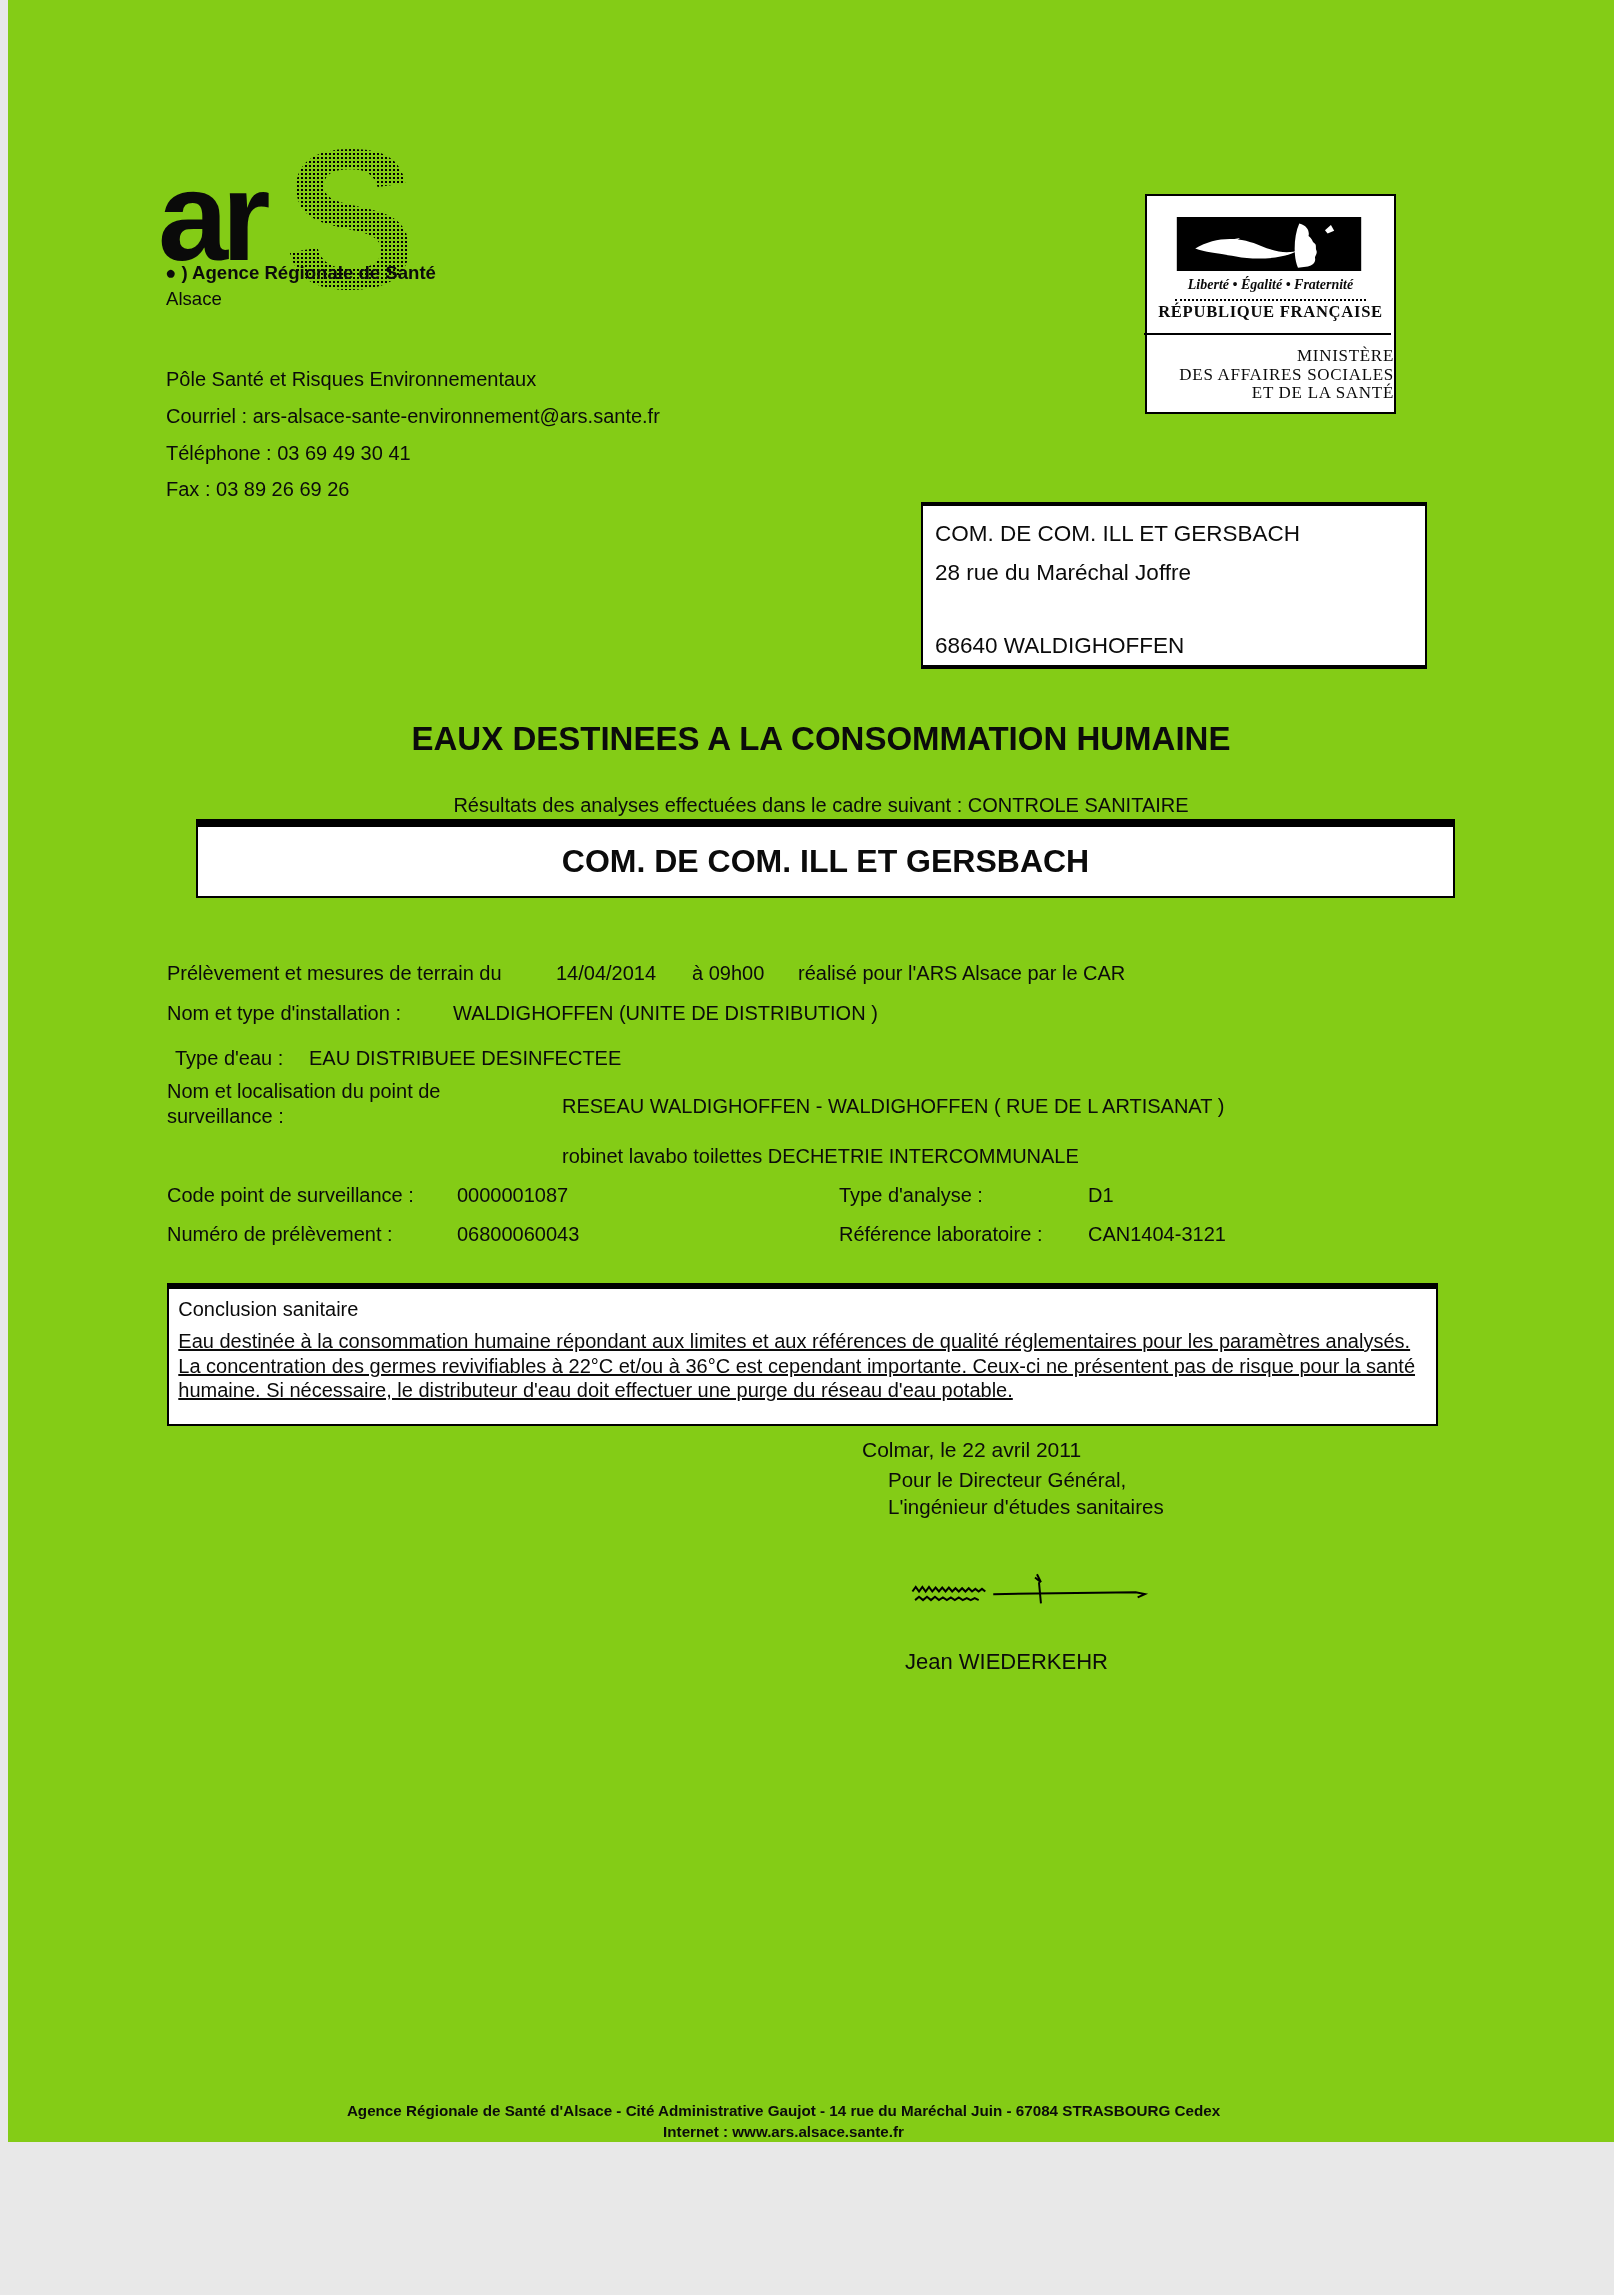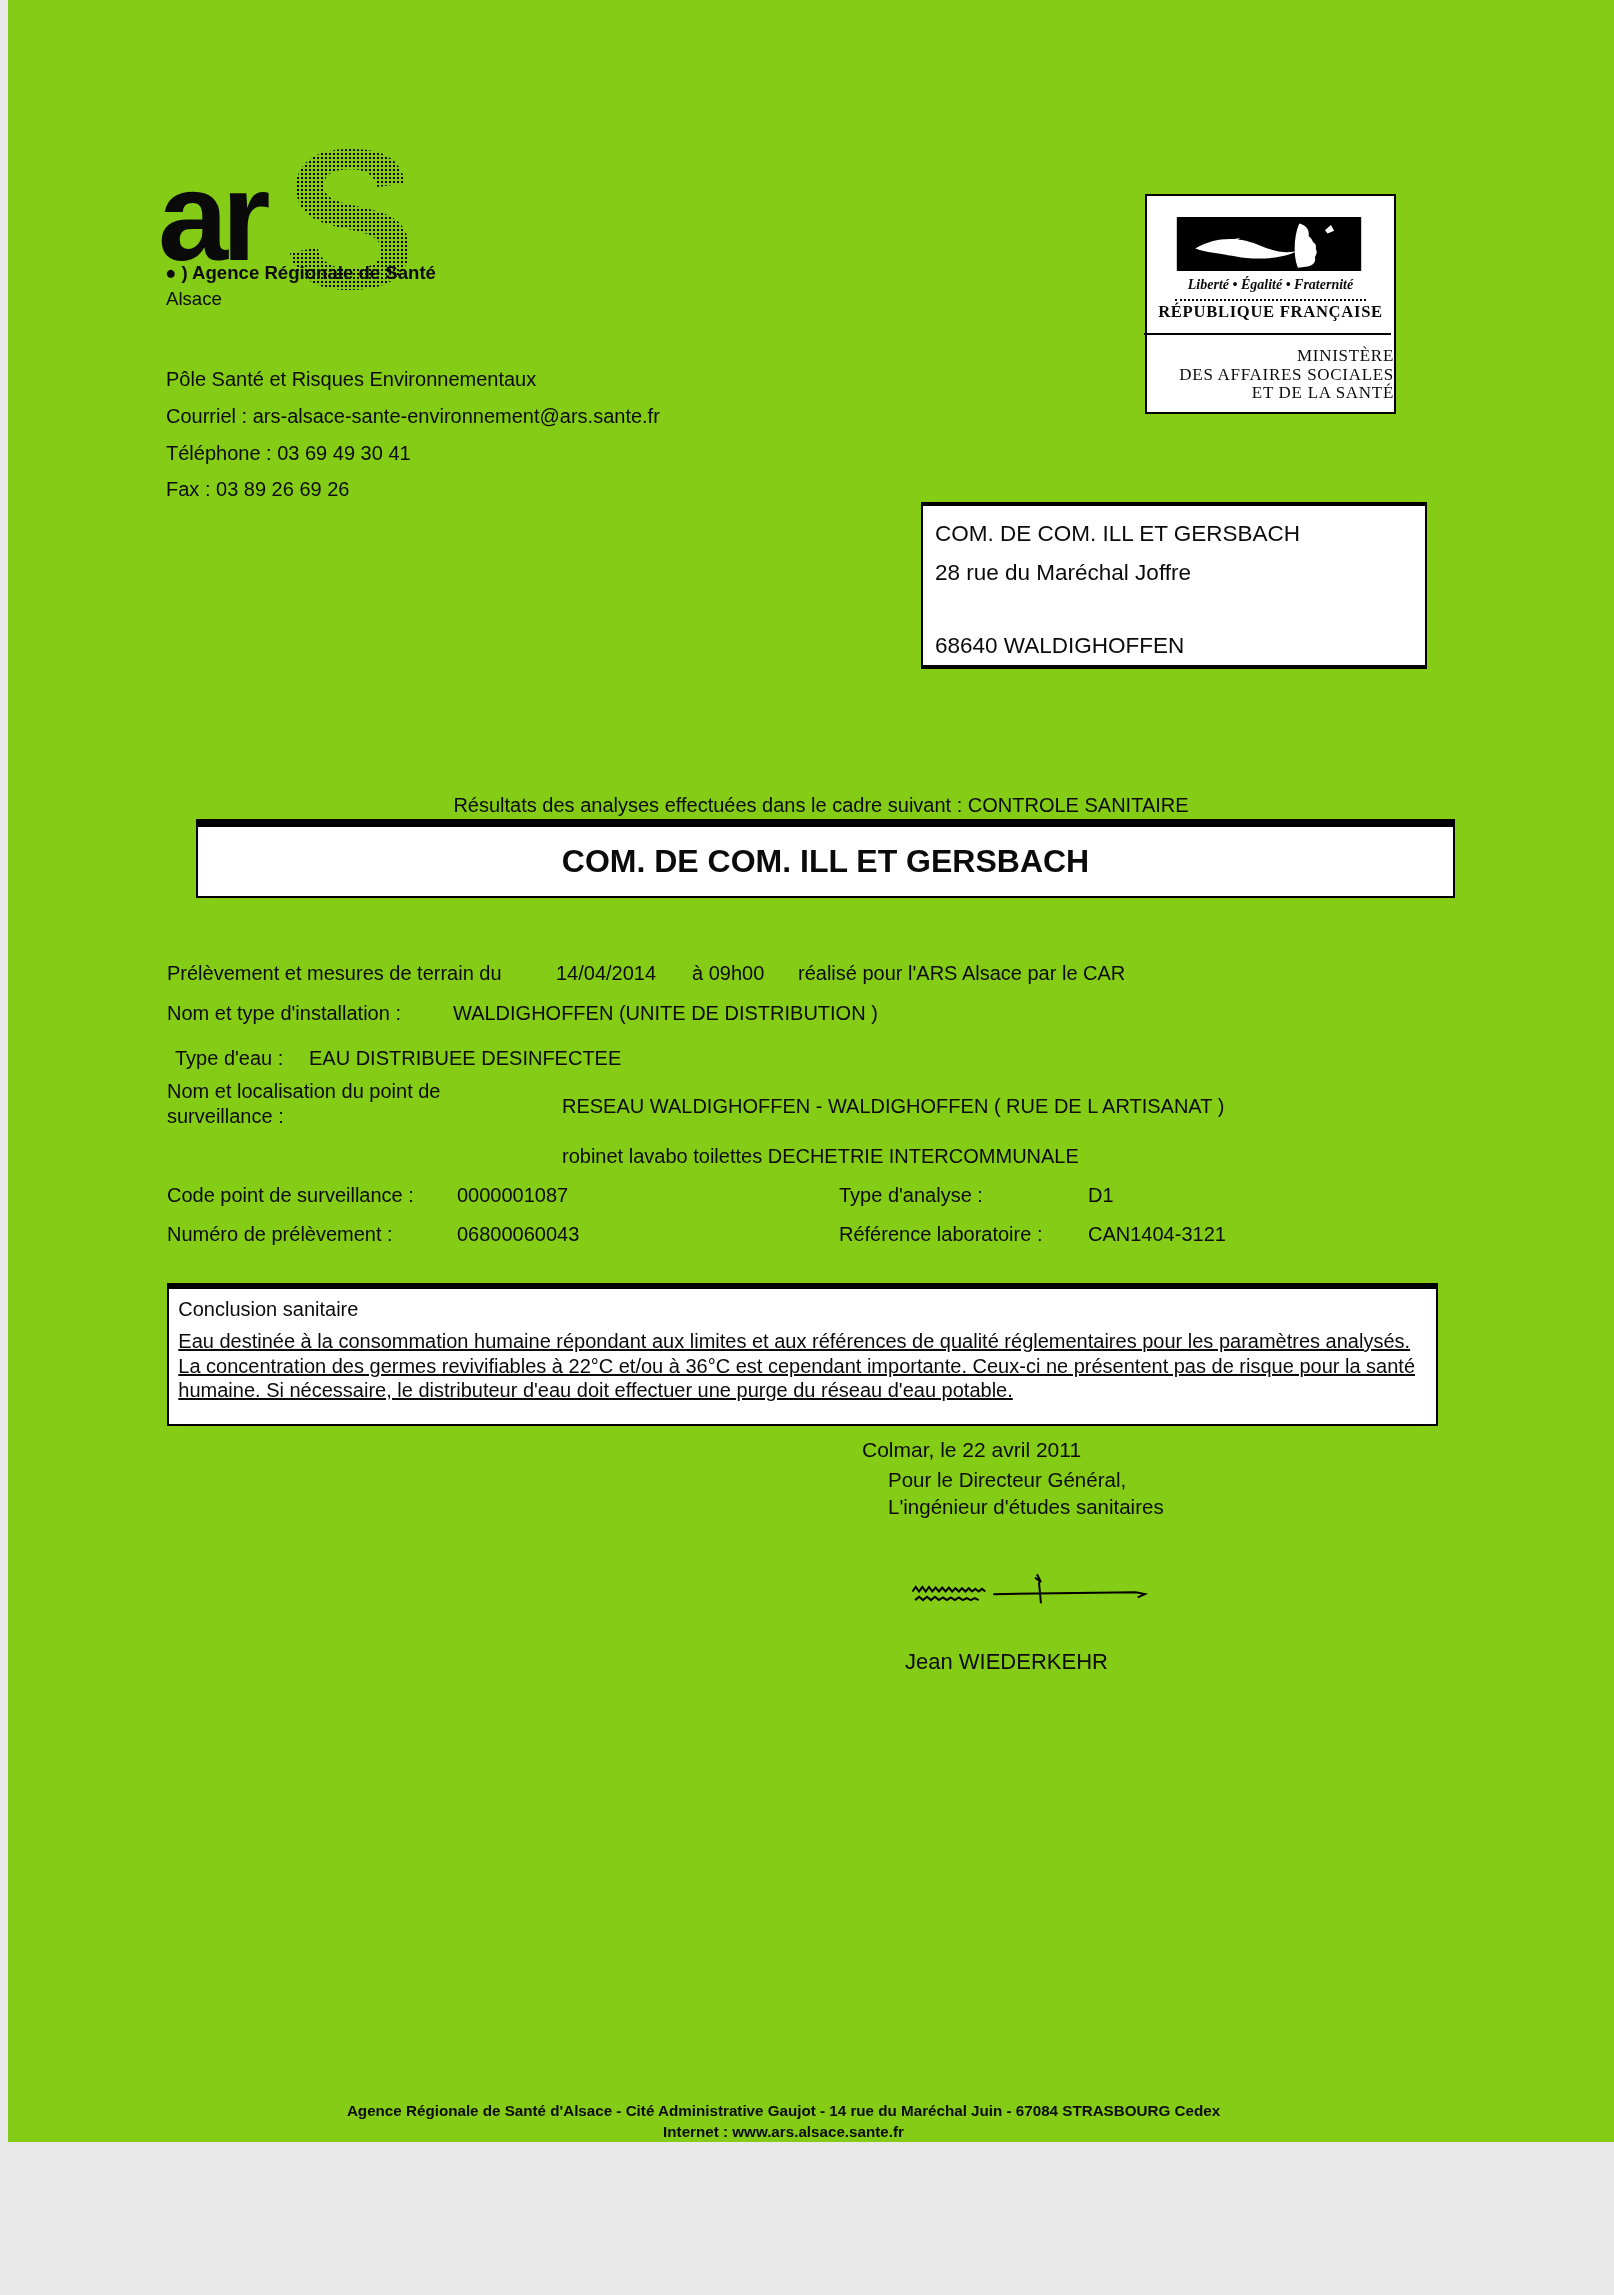--- a/index.html
+++ b/index.html
@@ -153,20 +153,21 @@
   <div class="abs t30" style="left:158px; top:405px;">Courriel : ars-alsace-sante-environnement@ars.sante.fr</div>
   <div class="abs t30" style="left:158px; top:442px;">Téléphone : 03 69 49 30 41</div>
   <div class="abs t30" style="left:158px; top:478px;">Fax : 03 89 26 69 26</div>
 
   <div class="recipient">
     <div class="abs t34" style="left:12px; top:14.6px;">COM. DE COM. ILL ET GERSBACH</div>
     <div class="abs t34" style="left:12px; top:54px;">28 rue du Maréchal Joffre</div>
     <div class="abs t34" style="left:12px; top:127px;">68640 WALDIGHOFFEN</div>
   </div>
 
+  <div class="center-zone bold" style="top:720px; font-size:33px;">EAUX DESTINEES A LA CONSOMMATION HUMAINE</div>
   <div class="center-zone" style="top:794px; font-size:20px;">Résultats des analyses effectuées dans le cadre suivant : CONTROLE SANITAIRE</div>
   <div class="network-box">
     <div class="nb-title">COM. DE COM. ILL ET GERSBACH</div>
   </div>
 
   <div class="abs t30" style="left:159px; top:962px;">Prélèvement et mesures de terrain du</div>
   <div class="abs t30" style="left:548px; top:962px;">14/04/2014</div>
   <div class="abs t30" style="left:684px; top:962px;">à 09h00</div>
   <div class="abs t30" style="left:790px; top:962px;">réalisé pour l'ARS Alsace par le CAR</div>
 

